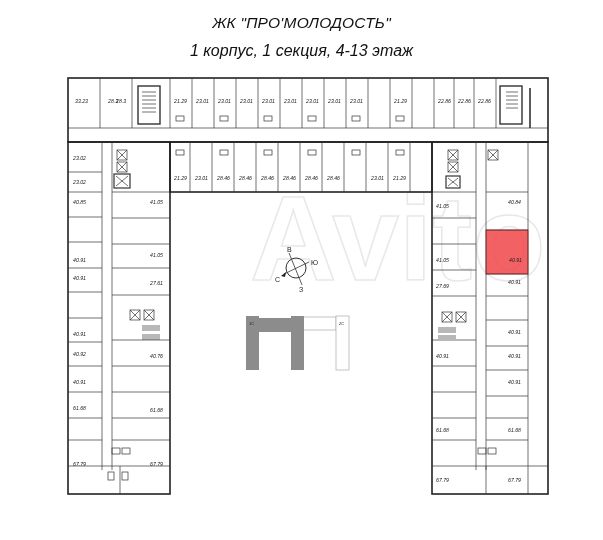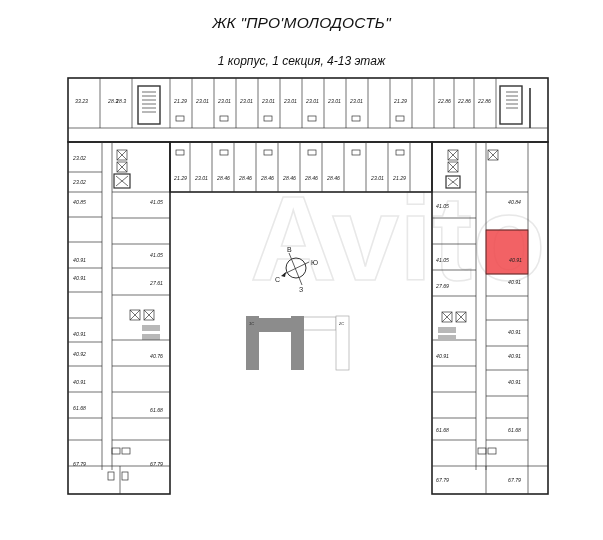--- a/index.html
+++ b/index.html
@@ -1,19 +1,19 @@
 <!DOCTYPE html>
 <html><head>
 <meta charset="utf-8">
 <style>
   html,body{margin:0;padding:0;background:#fff;}
   body{width:603px;height:540px;position:relative;overflow:hidden;font-family:"Liberation Sans",sans-serif;color:#111;}
   .title{position:absolute;left:0;width:603px;text-align:center;font-style:italic;color:#111;}
   .t1{top:14px;font-size:15.5px;letter-spacing:0.2px;}
-  .t2{top:54px;font-size:12px;}
+  .t2{top:42px;font-size:16px;}
   svg{position:absolute;left:0;top:0;}
   .wall{fill:none;stroke:#222;stroke-width:1.6;}
   .thin{fill:none;stroke:#333;stroke-width:0.7;}
   .area{font-family:"Liberation Sans",sans-serif;font-style:italic;font-size:5.2px;fill:#222;}
   .compass{font-family:"Liberation Sans",sans-serif;font-size:7px;fill:#222;}
   .wm{font-family:"Liberation Sans",sans-serif;font-size:120px;font-weight:bold;fill:none;stroke:#e8e8e8;stroke-width:1.5;}
 </style>
 </head>
 <body>
 

